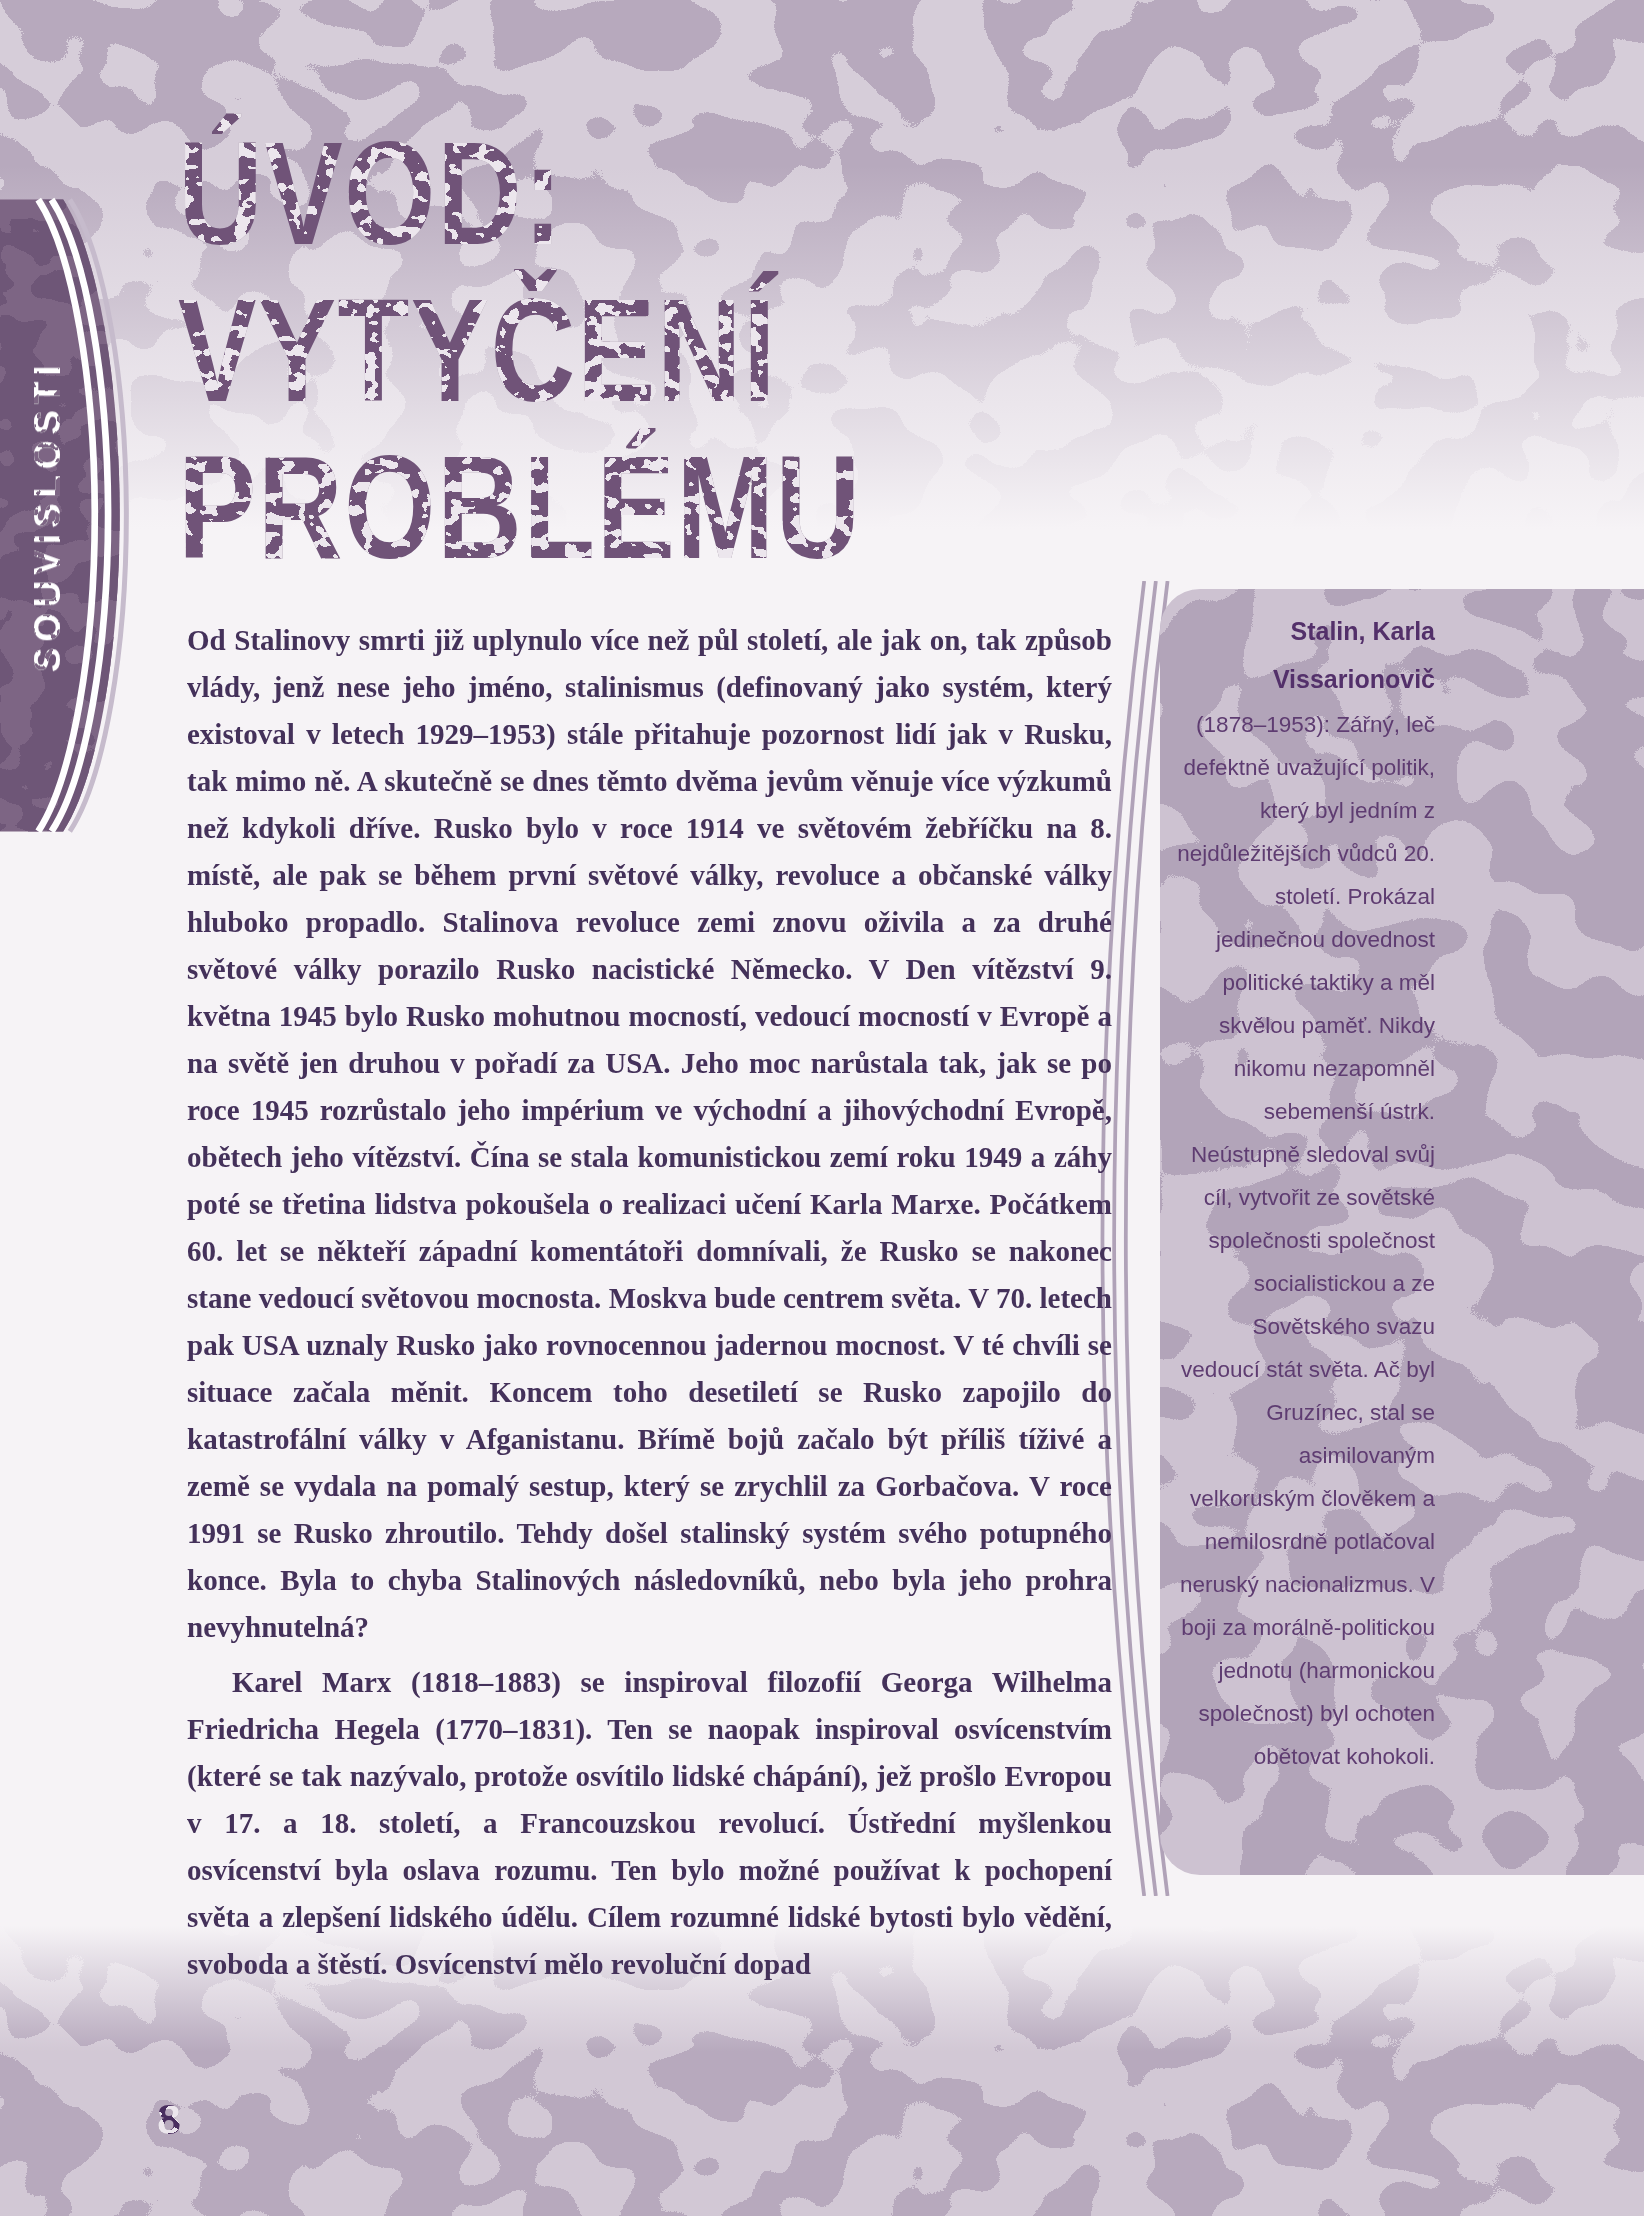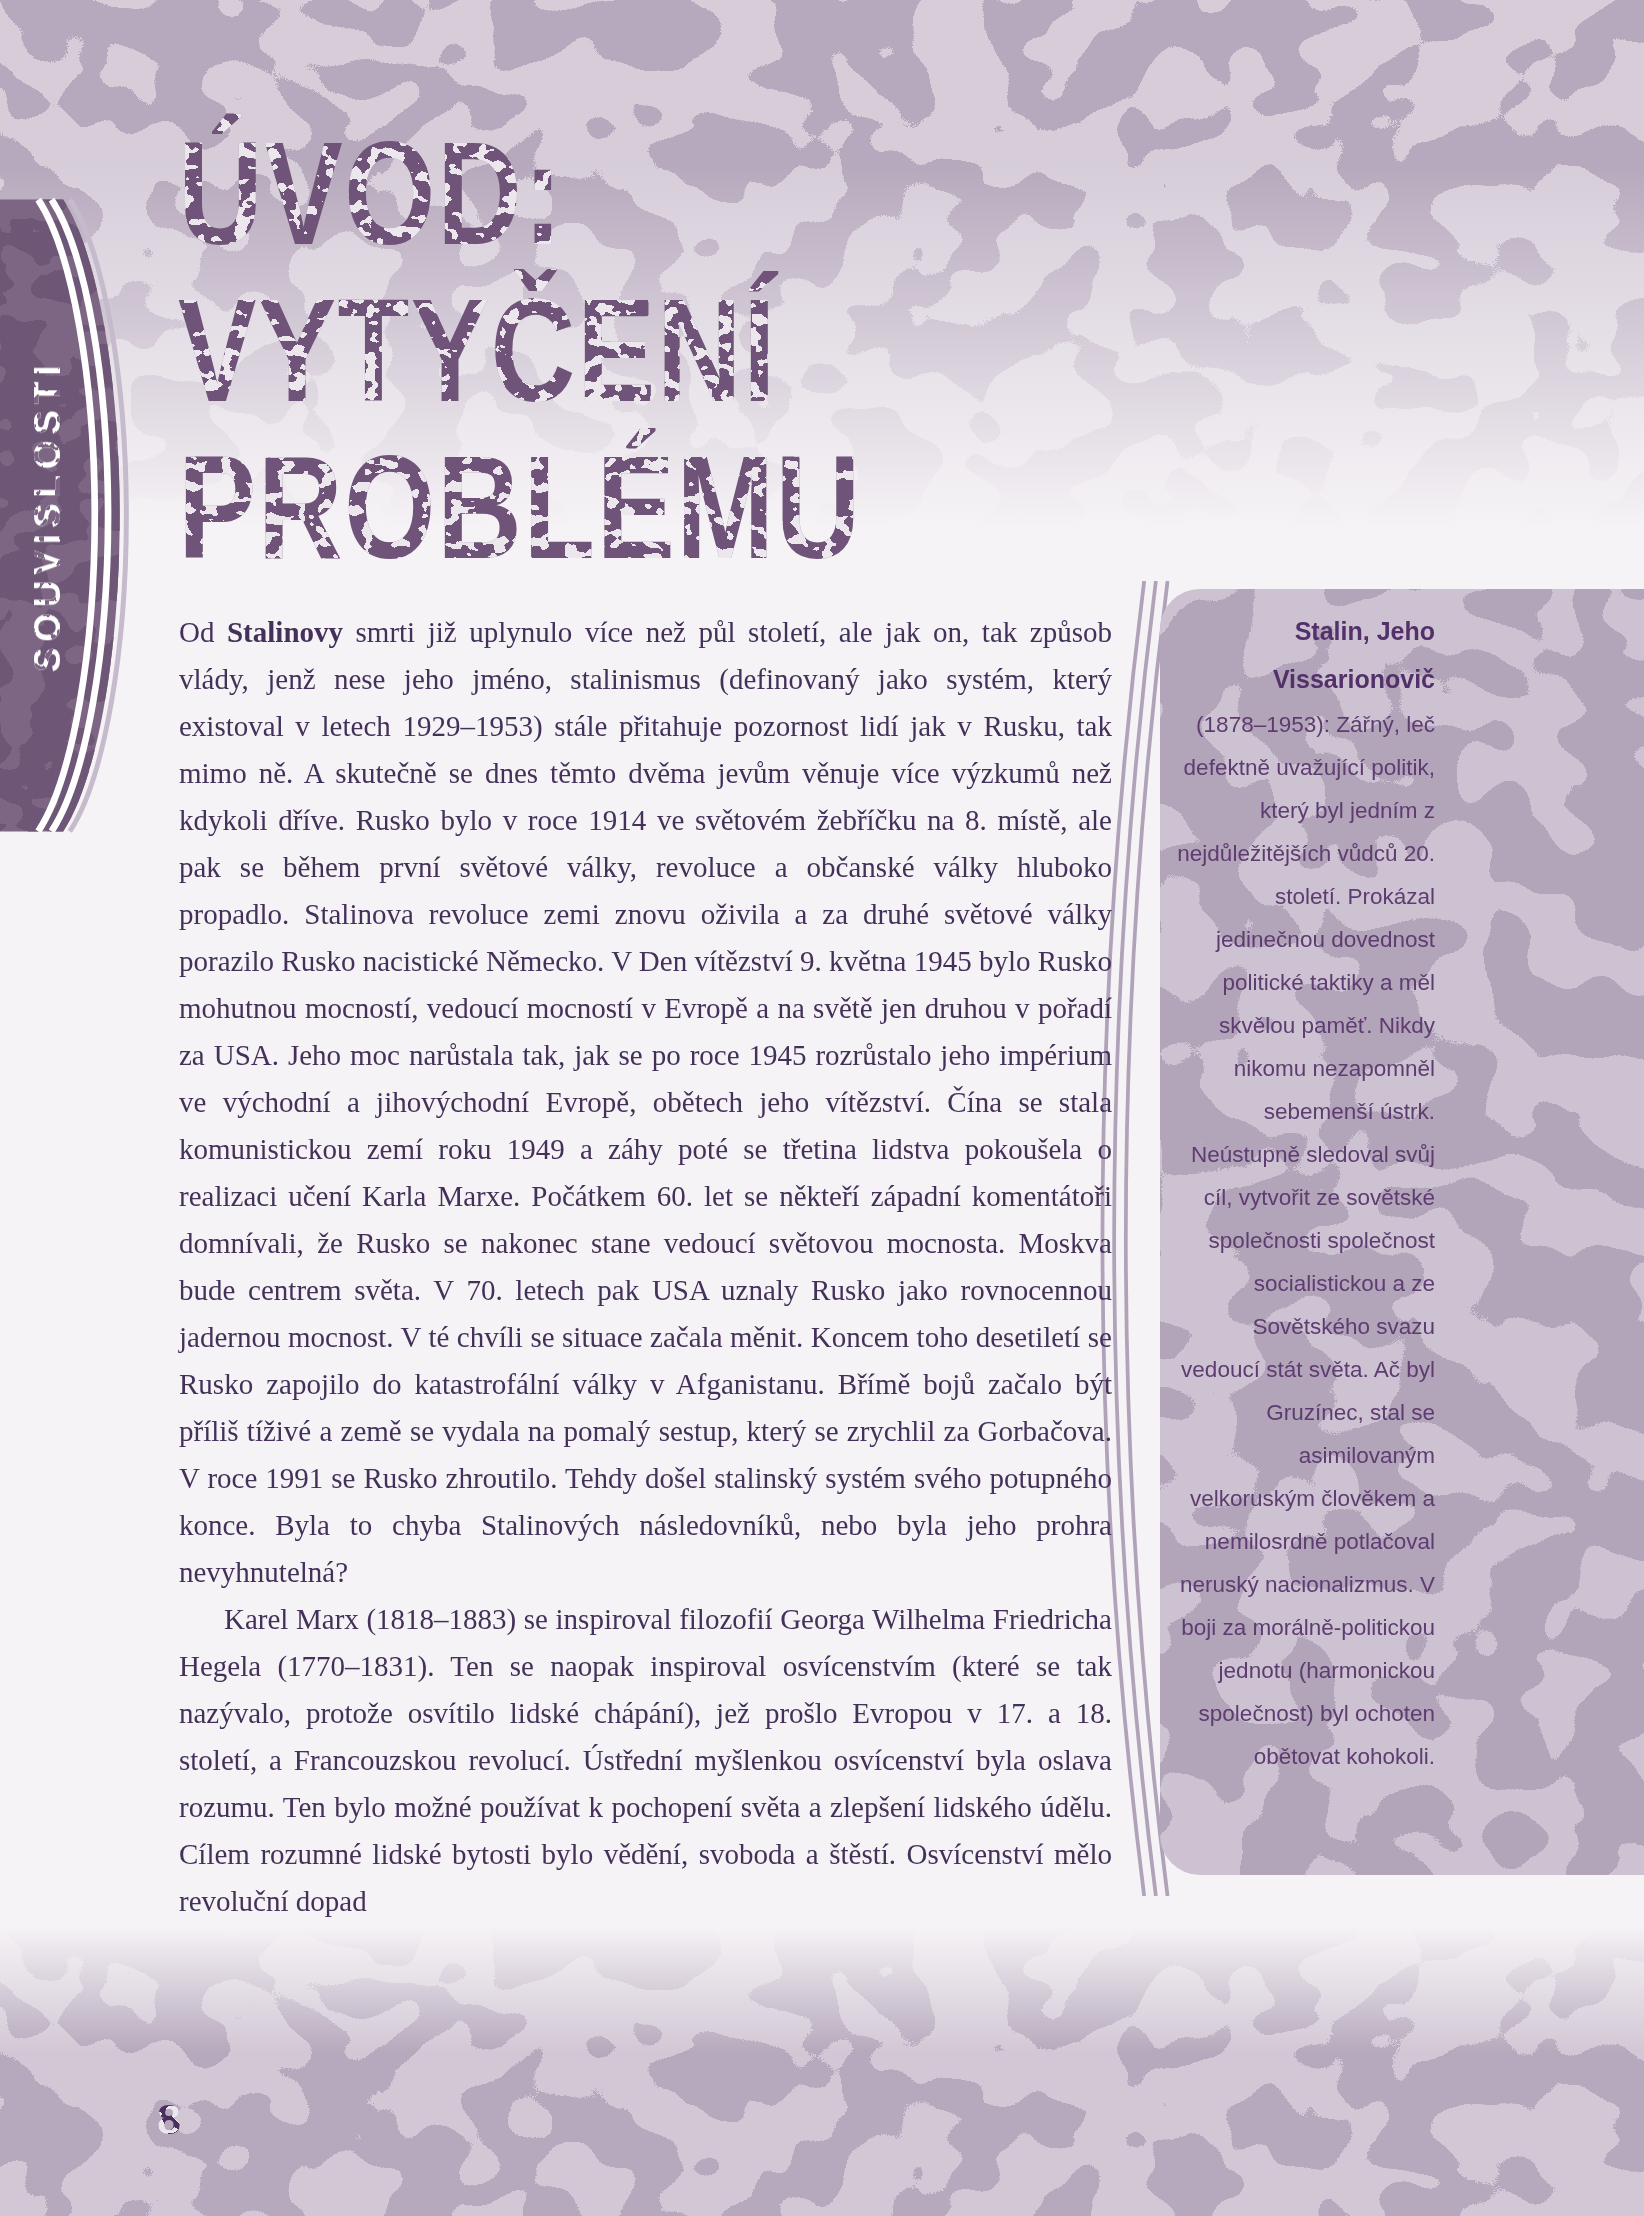--- a/index.html
+++ b/index.html
@@ -52,21 +52,21 @@
   .title span{display:block;font-size:147px;line-height:157px;transform:scaleX(0.80);transform-origin:left top;letter-spacing:1.7px;}
 
   
   .content{
     position:absolute;left:179px;top:584px;width:1410px;
     font-family:"Liberation Serif",serif;
     font-size:29px;line-height:47px;
     color:#44315a;
     text-align:justify;
   }
-  .para{margin:0;}
+  .para{margin:8px;font-weight:bold;}
   .p1{padding-top:25px;}
   .p2{text-indent:45px;}
 
   
   .panel{
     float:right;
     width:485px;height:1328px;
     margin:0 -56px 11.7px 48px;
     position:relative;
   }
@@ -199,21 +199,21 @@
   <h1 class="title">
     <span>ÚVOD:</span>
     <span>VYTYČENÍ PROBLÉMU</span>
   </h1>
 
   <div class="content">
 
     <aside class="panel">
       <div class="panel-bg"></div>
       <div class="panel-text">
-        <div class="panel-name">Stalin, Jeho Vissarionovič</div>
+        <div class="panel-name">Stalin, Karla Vissarionovič</div>
         <div class="panel-bio">(1878–1953): Zářný, leč defektně uvažující politik, který byl jedním z nejdůležitějších vůdců 20. století. Prokázal jedinečnou dovednost politické taktiky a měl skvělou paměť. Nikdy nikomu nezapomněl sebemenší ústrk. Neústupně sledoval svůj cíl, vytvořit ze sovětské společnosti společnost socialistickou a ze Sovětského svazu vedoucí stát světa. Ač byl Gruzínec, stal se asimilovaným velkoruským člověkem a nemilosrdně potlačoval neruský nacionalizmus. V boji za morálně-politickou jednotu (harmonickou společnost) byl ochoten obětovat kohokoli.</div>
       </div>
     </aside>
 
     <p class="para p1"><span>Od </span><strong>Stalinovy</strong><span> smrti již uplynulo více než půl století, ale jak on, tak způsob vlády, jenž nese jeho jméno, stalinismus (definovaný jako systém, který existoval v letech 1929–1953) stále přitahuje pozornost lidí jak v Rusku, tak mimo ně. A skutečně se dnes těmto dvěma jevům věnuje více výzkumů než kdykoli dříve. Rusko bylo v roce 1914 ve světovém žebříčku na 8. místě, ale pak se během první světové války, revoluce a občanské války hluboko propadlo. Stalinova revoluce zemi znovu oživila a za druhé světové války porazilo Rusko nacistické Německo. V Den vítězství 9. května 1945 bylo Rusko mohutnou mocností, vedoucí mocností v Evropě a na světě jen druhou v pořadí za USA. Jeho moc narůstala tak, jak se po roce 1945 rozrůstalo jeho impérium ve východní a jihovýchodní Evropě, obětech jeho vítězství. Čína se stala komunistickou zemí roku 1949 a záhy poté se třetina lidstva pokoušela o realizaci učení Karla Marxe. Počátkem 60. let se někteří západní komentátoři domnívali, že Rusko se nakonec stane vedoucí světovou mocnosta. Moskva bude centrem světa. V 70. letech pak USA uznaly Rusko jako rovnocennou jadernou mocnost. V té chvíli se situace začala měnit. Koncem toho desetiletí se Rusko zapojilo do katastrofální války v Afganistanu. Břímě bojů začalo být příliš tíživé a země se vydala na pomalý sestup, který se zrychlil za Gorbačova. V roce 1991 se Rusko zhroutilo. Tehdy došel stalinský systém svého potupného konce. Byla to chyba Stalinových následovníků, nebo byla jeho prohra nevyhnutelná?</span></p>
 
     <p class="para p2">Karel Marx (1818–1883) se inspiroval filozofií Georga Wilhelma Friedricha Hegela (1770–1831). Ten se naopak inspiroval osvícenstvím (které se tak nazývalo, protože osvítilo lidské chápání), jež prošlo Evropou v 17. a 18. století, a Francouzskou revolucí. Ústřední myšlenkou osvícenství byla oslava rozumu. Ten bylo možné používat k pochopení světa a zlepšení lidského údělu. Cílem rozumné lidské bytosti bylo vědění, svoboda a štěstí. Osvícenství mělo revoluční dopad</p>
 
   </div>
 

